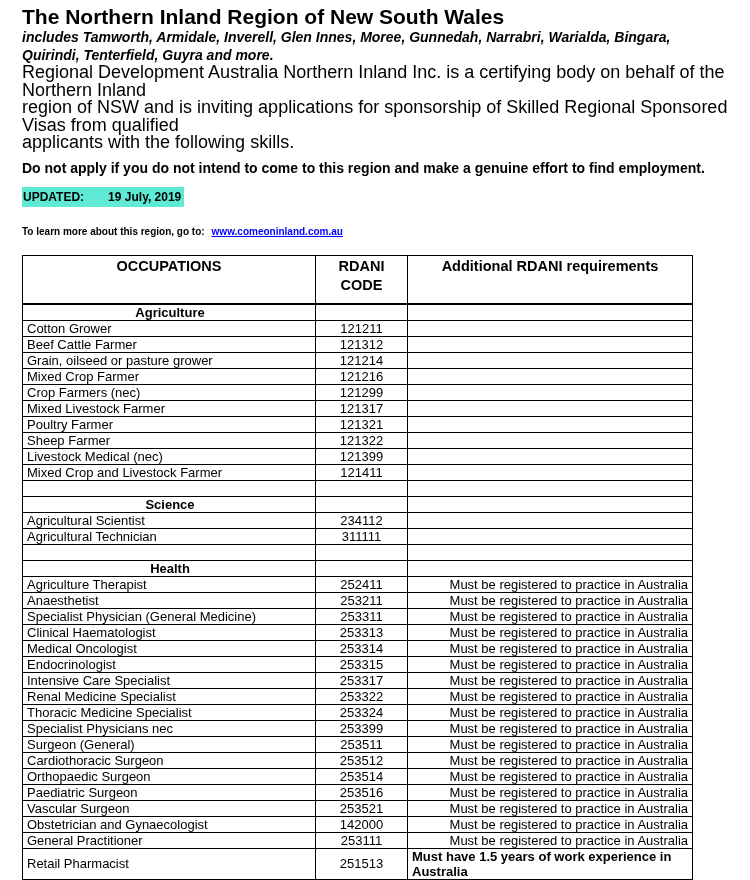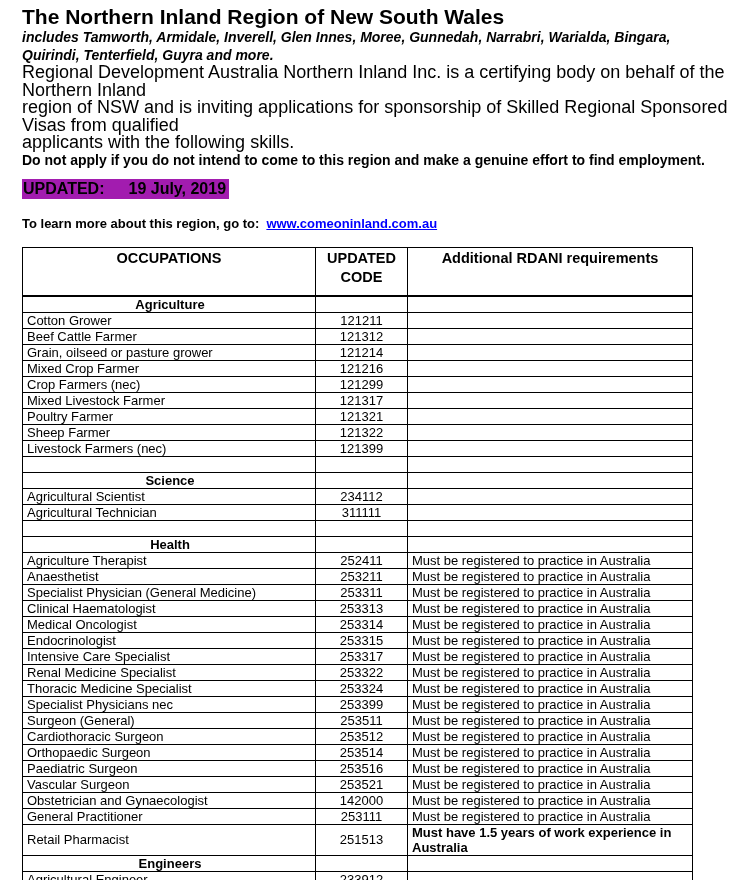--- a/index.html
+++ b/index.html
@@ -2,35 +2,35 @@
 <html><head>
 <meta charset="utf-8">
 <style>
   * { margin:0; padding:0; box-sizing:border-box; }
   html,body { width:750px; height:880px; background:#ffffff; overflow:hidden; }
   body { font-family:"Liberation Sans", sans-serif; color:#000; }
   .page { padding:4px 10px 0 22px; }
   .title { font-size:21px; font-weight:bold; line-height:25px; letter-spacing:0; }
   .subtitle { font-size:14px; font-weight:bold; font-style:italic; line-height:17.5px; white-space:pre-line; }
   .intro { font-size:18px; line-height:17.5px; white-space:pre-line; }
-  .warning { font-size:14px; font-weight:bold; line-height:17.5px; }
+  .warning { font-size:14px; font-weight:bold; line-height:17.5px;margin-top:8px; }
   .updated-wrap { margin-top:10px; height:20px; }
-  .updated { display:inline-block; background:#a21caf; font-size:16px; font-weight:bold; line-height:20px; padding:0 3px 0 1px; }
+  .updated { display:inline-block; background:#5eead4; font-size:12px; font-weight:bold; line-height:20px; padding:0 3px 0 1px; }
   .updated .date { margin-left:24px; }
-  .link-line { margin-top:16px; font-size:13px; font-weight:bold; line-height:18px; }
+  .link-line { margin-top:16px; font-size:10px; font-weight:bold; line-height:18px; }
   .region-link { color:#0000ff; text-decoration:underline; margin-left:7px; }
   table { border-collapse:collapse; table-layout:fixed; width:670px; margin-top:14px; }
   th, td { border:1px solid #000; overflow:hidden; }
   thead tr { height:48px; }
   th { font-size:14.5px; font-weight:bold; vertical-align:top; line-height:19px; padding-top:1px; white-space:pre-line; text-align:center; }
   thead th { border-bottom:2px solid #000; }
   tbody td { font-size:13px; line-height:15px; height:16px; padding:0 4px; vertical-align:middle; }
   td.col-occ { text-align:left; }
   td.col-code { text-align:center; }
-  td.col-req { text-align:left; }
+  td.col-req { text-align:right; }
   td.section { text-align:center; font-weight:bold;padding-left:6px; }
   td.req-bold { font-weight:bold; text-align:left; }
 </style>
 </head>
 <body>
 
 <div class="page">
   <div class="title">The Northern Inland Region of New South Wales</div>
   <div class="subtitle">includes Tamworth, Armidale, Inverell, Glen Innes, Moree, Gunnedah, Narrabri, Warialda, Bingara,
 Quirindi, Tenterfield, Guyra and more.</div>
@@ -47,21 +47,21 @@
 
   <table>
     <colgroup>
       <col style="width:293px">
       <col style="width:92px">
       <col style="width:285px">
     </colgroup>
     <thead>
       <tr>
         <th>OCCUPATIONS</th>
-        <th>UPDATED
+        <th>RDANI
 CODE</th>
         <th>Additional RDANI requirements</th>
       </tr>
     </thead>
     <tbody>
         <tr>
           <td class="col-occ section">Agriculture</td>
           <td class="col-code"></td>
           <td class="col-req"></td>
         </tr>
@@ -99,22 +99,27 @@
           <td class="col-occ">Poultry Farmer</td>
           <td class="col-code">121321</td>
           <td class="col-req"></td>
         </tr>
         <tr>
           <td class="col-occ">Sheep Farmer</td>
           <td class="col-code">121322</td>
           <td class="col-req"></td>
         </tr>
         <tr>
-          <td class="col-occ">Livestock Farmers (nec)</td>
+          <td class="col-occ">Livestock Medical (nec)</td>
           <td class="col-code">121399</td>
+          <td class="col-req"></td>
+        </tr>
+        <tr>
+          <td class="col-occ">Mixed Crop and Livestock Farmer</td>
+          <td class="col-code">121411</td>
           <td class="col-req"></td>
         </tr>
         <tr>
           <td class="col-occ"></td>
           <td class="col-code"></td>
           <td class="col-req"></td>
         </tr>
         <tr>
           <td class="col-occ section">Science</td>
           <td class="col-code"></td>

